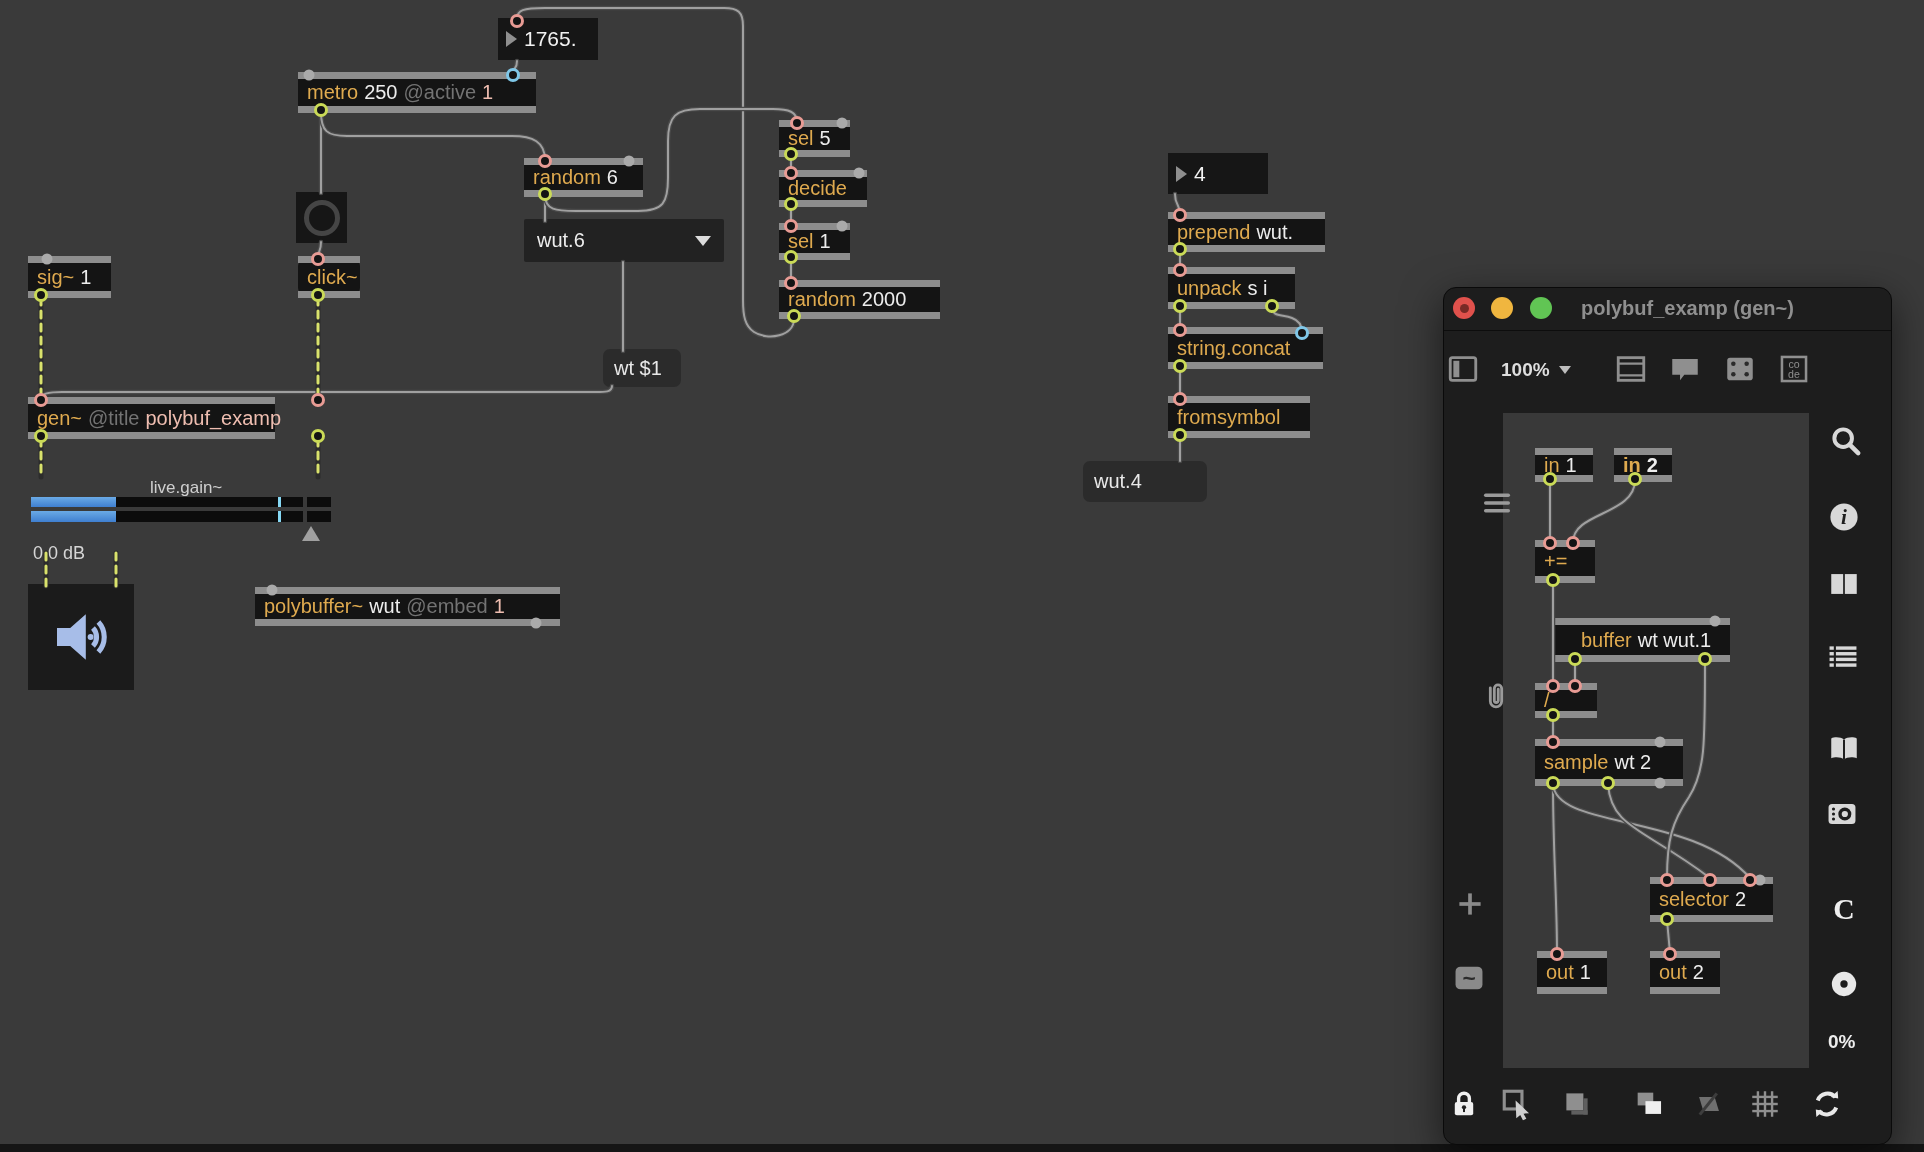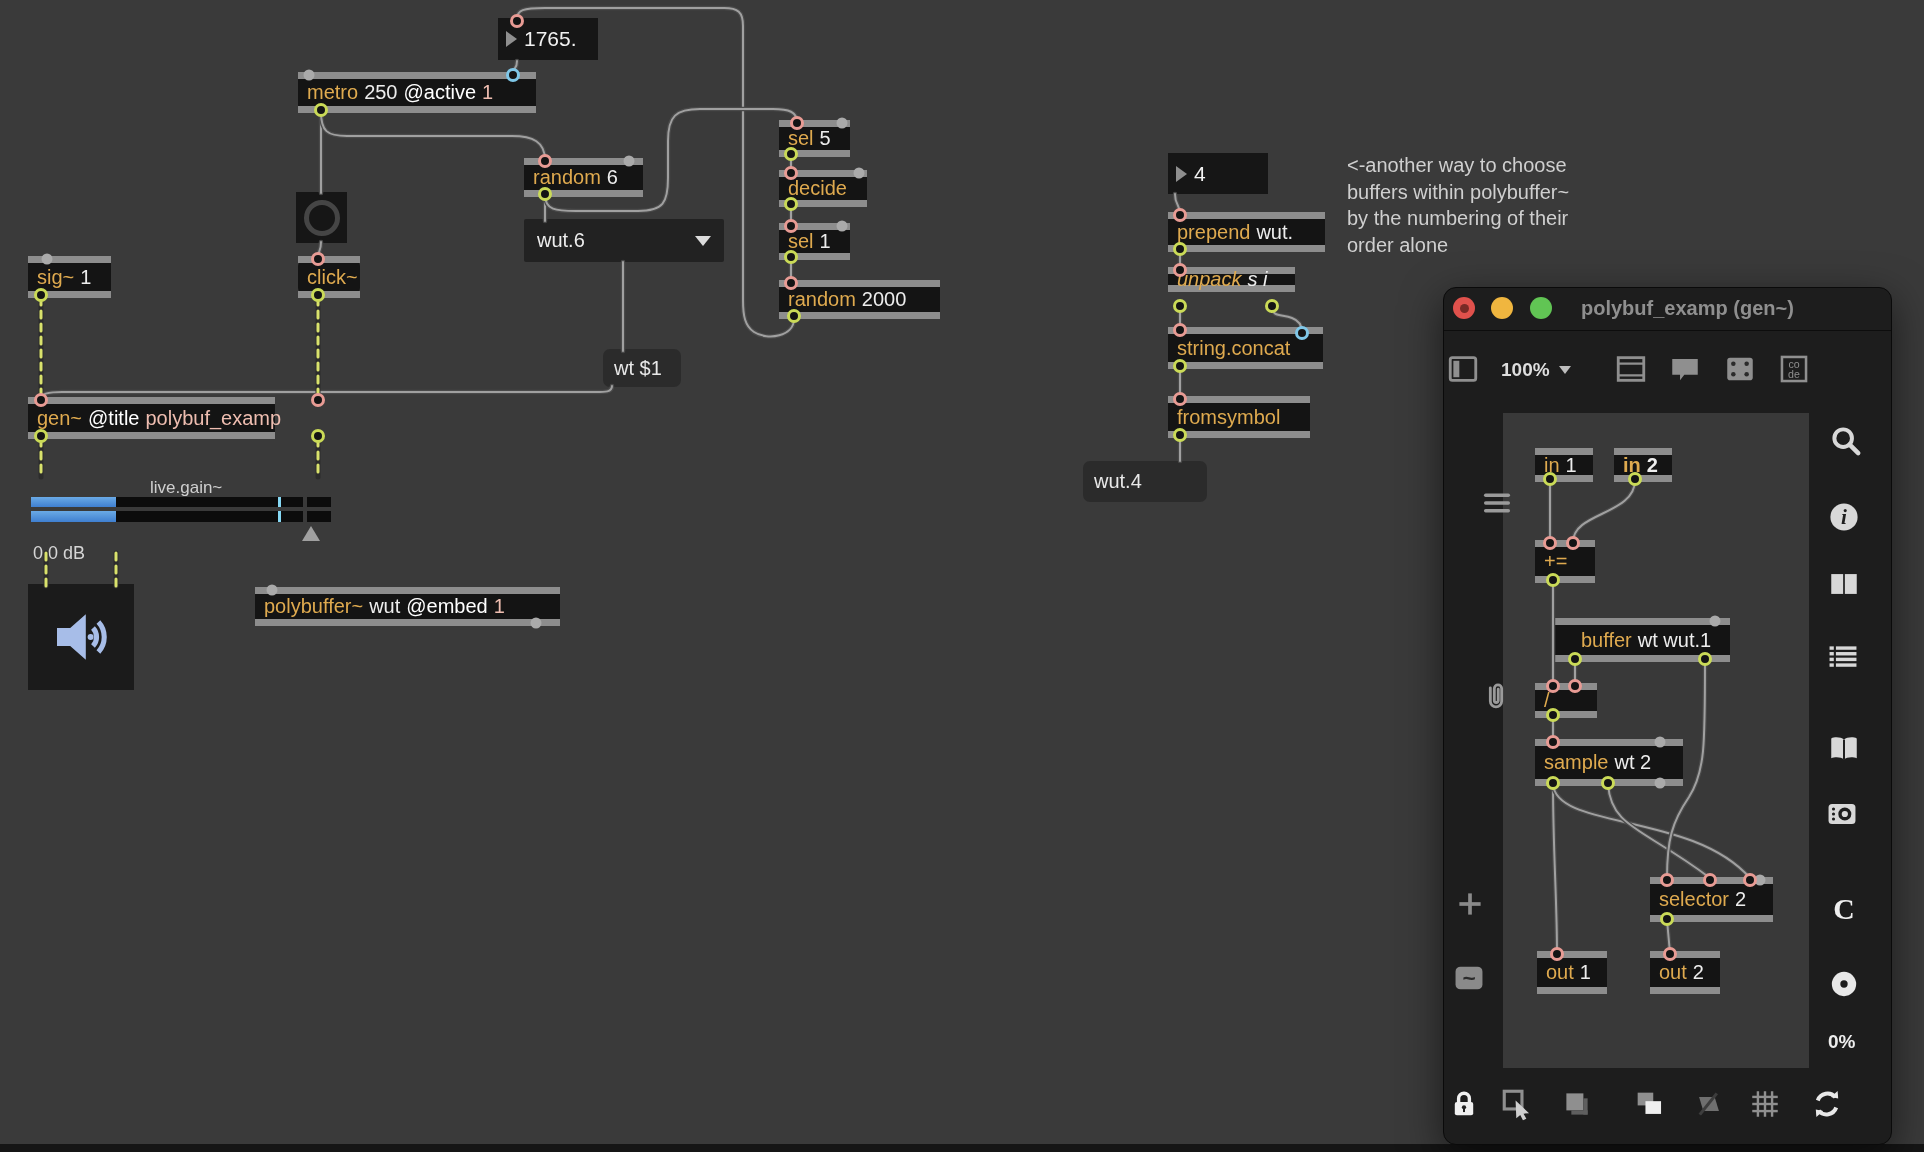--- a/index.html
+++ b/index.html
@@ -13,21 +13,21 @@
   .box{position:absolute;box-sizing:border-box;}
   .object{background:#141414;display:flex;align-items:center;padding:0 9px;}
   .object .bar{position:absolute;left:0;right:0;height:7px;background:#8d8d8d;}
   .object .bt{top:0;}
   .object .bb{bottom:0;}
   .obj-text{position:relative;z-index:1;font-size:20px;white-space:nowrap;}
   .obj-text span{margin-right:6px;}
   .obj-text span:last-child{margin-right:0;}
   .seg-name{color:#dfaa4f;}
   .seg-arg{color:#ededed;}
-  .seg-attr{color:#ffffff;}
+  .seg-attr{color:#737373;}
   .seg-val{color:#eebdb0;}
   .message{background:#2b2b2b;border-radius:7px;display:flex;align-items:center;padding:0 11px;font-size:20px;color:#e8e8e8;}
   .number{background:#161616;display:flex;align-items:center;padding:0 8px;font-size:21px;color:#f2f2f2;}
   .num-tri{width:0;height:0;border-left:11px solid #8f8f8f;border-top:8px solid transparent;border-bottom:8px solid transparent;margin-right:7px;}
   .umenu{background:#222222;border-radius:2px;display:flex;align-items:center;justify-content:space-between;padding:0 13px;font-size:20px;color:#ededed;}
   .caret-down{width:0;height:0;border-top:10px solid #dcdcdc;border-left:8px solid transparent;border-right:8px solid transparent;}
   .button-obj{background:#161616;display:flex;align-items:center;justify-content:center;}
   .button-obj .ring{width:26px;height:26px;border:5px solid #454545;border-radius:50%;}
   .comment{font-size:20px;line-height:26.5px;color:#cfcfcf;white-space:pre-line;}
   .plain-label{position:absolute;color:#d6d6d6;font-size:18px;white-space:nowrap;}
@@ -314,21 +314,21 @@
     </div>
     <div class="box number" style="left: 1168px; top: 153px; width: 100px; height: 41px; position: absolute;">
       <div class="num-tri"></div>
       <span>4</span>
     </div>
     <div class="box object" style="left: 1168px; top: 212px; width: 157px; height: 40px; position: absolute;">
       <div class="bar bt"></div>
       <div class="bar bb"></div>
       <div class="obj-text"><span class="seg-name">prepend</span><span class="seg-arg">wut.</span></div>
     </div>
-    <div class="box object" style="left: 1168px; top: 267px; width: 127px; height: 25px; position: absolute; font-style: italic;">
+    <div class="box object" style="left: 1168px; top: 267px; width: 127px; height: 42px; position: absolute;">
       <div class="bar bt"></div>
       <div class="bar bb"></div>
       <div class="obj-text"><span class="seg-name">unpack</span><span class="seg-arg">s i</span></div>
     </div>
     <div class="box object" style="left: 1168px; top: 327px; width: 155px; height: 42px; position: absolute;">
       <div class="bar bt"></div>
       <div class="bar bb"></div>
       <div class="obj-text"><span class="seg-name">string.concat</span></div>
     </div>
     <div class="box object" style="left: 1168px; top: 396px; width: 142px; height: 42px; position: absolute;">
@@ -377,24 +377,20 @@
     <div class="box object" style="left: 1537px; top: 951px; width: 70px; height: 43px; position: absolute;">
       <div class="bar bt"></div>
       <div class="bar bb"></div>
       <div class="obj-text"><span class="seg-name">out</span><span class="seg-arg">1</span></div>
     </div>
     <div class="box object" style="left: 1650px; top: 951px; width: 70px; height: 43px; position: absolute;">
       <div class="bar bt"></div>
       <div class="bar bb"></div>
       <div class="obj-text"><span class="seg-name">out</span><span class="seg-arg">2</span></div>
     </div>
-    <div class="box comment" style="left: 1347px; top: 152px; width: 330px; position: absolute;">&lt;-another way to choose
-buffers within polybuffer~
-by the numbering of their
-order alone</div>
     <div style="left: 28px; top: 470px; width: 303px; height: 75px; position: absolute;">
       <div class="lg-label" style="left: 122px; top: 8px; position: absolute;">live.gain~</div>
       <div class="lg-track" style="left: 3px; top: 27px; width: 300px; height: 10px; position: absolute;">
         <div class="lg-fill" style="left: 0px; top: 0px; width: 85px; height: 10px; position: absolute;"></div>
         <div class="lg-tick" style="left: 247px; top: 0px; width: 3px; height: 10px; position: absolute;"></div>
         <div class="lg-div" style="left: 272px; top: 0px; width: 4px; height: 10px; position: absolute;"></div>
       </div>
       <div class="lg-track" style="left: 3px; top: 41px; width: 300px; height: 11px; position: absolute;">
         <div class="lg-fill" style="left: 0px; top: 0px; width: 85px; height: 11px; position: absolute;"></div>
         <div class="lg-tick" style="left: 247px; top: 0px; width: 3px; height: 11px; position: absolute;"></div>

